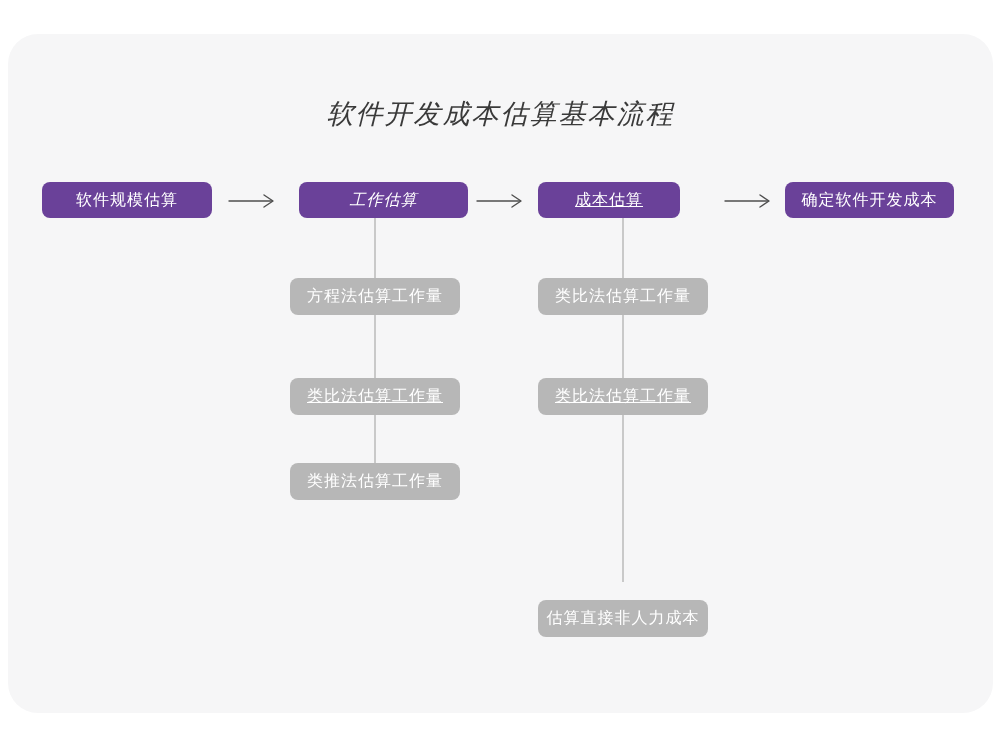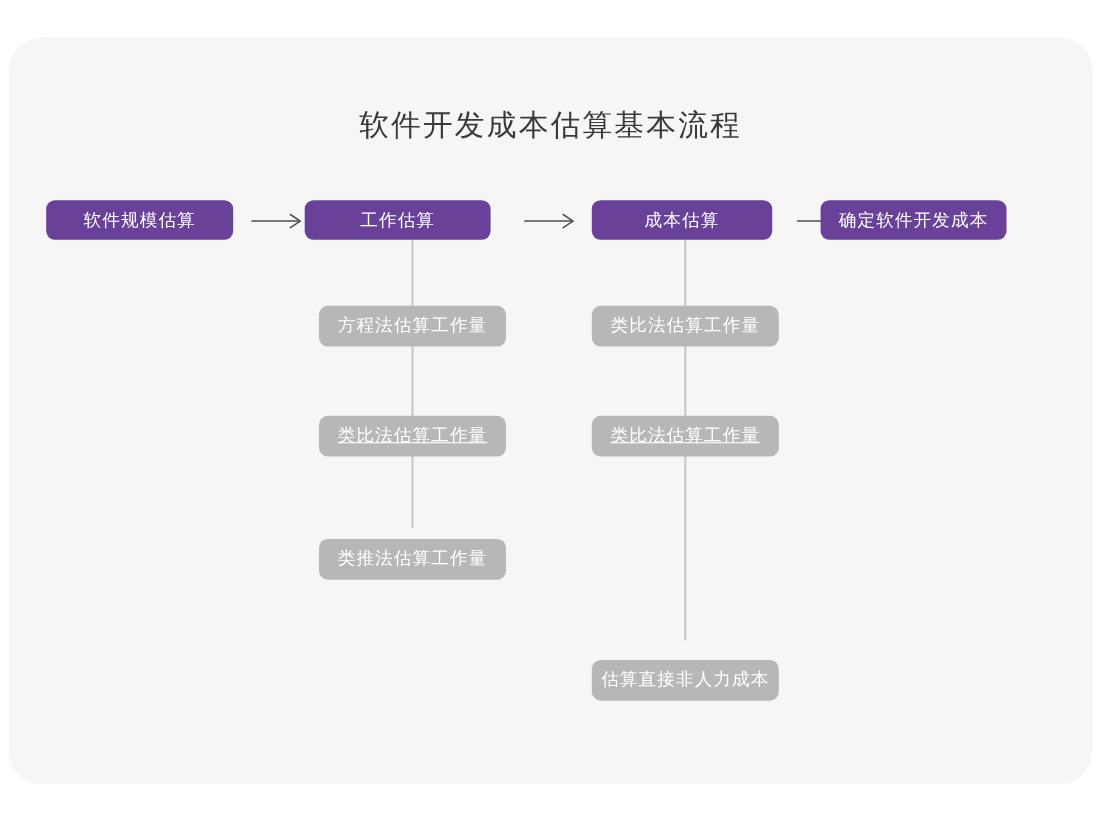--- a/index.html
+++ b/index.html
@@ -26,20 +26,21 @@
   .title {
     position: absolute;
     left: 0;
     top: 62px;               
     width: 100%;
     text-align: center;
     font-size: 27px;
     font-weight: 500;
     letter-spacing: 2px;
     color: var(--title_text, #3a3a3a);
+    font-style: italic;
   }
   .main-box {
     position: absolute;
     top: 148px;              
     height: 36px;
     background: var(--primary_box_bg, #6a4199);
     color: var(--primary_box_text, #ffffff);
     border-radius: 8px;
     display: flex;
     align-items: center;
@@ -77,33 +78,33 @@
     border-radius: 8px;
     display: flex;
     align-items: center;
     justify-content: center;
     font-size: 16px;
     letter-spacing: 1px;
     z-index: 2;
   }
   
   .mb-1 { left: 34px;  width: 170px; text-align: center; }  
-  .mb-2 { left: 269px; width: 169px; }  
-  .mb-3 { left: 530px; width: 164px; }  
-  .mb-4 { left: 738px; width: 169px; }  
+  .mb-2 { left: 291px; width: 169px; font-style: italic; }  
+  .mb-3 { left: 530px; width: 142px; text-decoration: underline; }  
+  .mb-4 { left: 777px; width: 169px; }  
   .ar-1 { left: 220px; }                
   .ar-2 { left: 468px; }                
   .ar-3 { left: 716px; }                
   .vl-work { left: 366px; top: 184px; height: 262px; }  
   .vl-cost { left: 614px; top: 184px; height: 364px; }  
   .col-work { left: 282px; }            
   .col-cost { left: 530px; }            
   .row-1 { top: 244px; }                
   .row-2 { top: 344px; text-decoration: underline; }                
-  .row-3 { top: 456px; }                
+  .row-3 { top: 429px; }                
   .row-4 { top: 566px; }                
 </style>
 </head>
 <body>
 
 <div class="page">
   <div class="card">
 
     <div class="title">软件开发成本估算基本流程</div>
 

